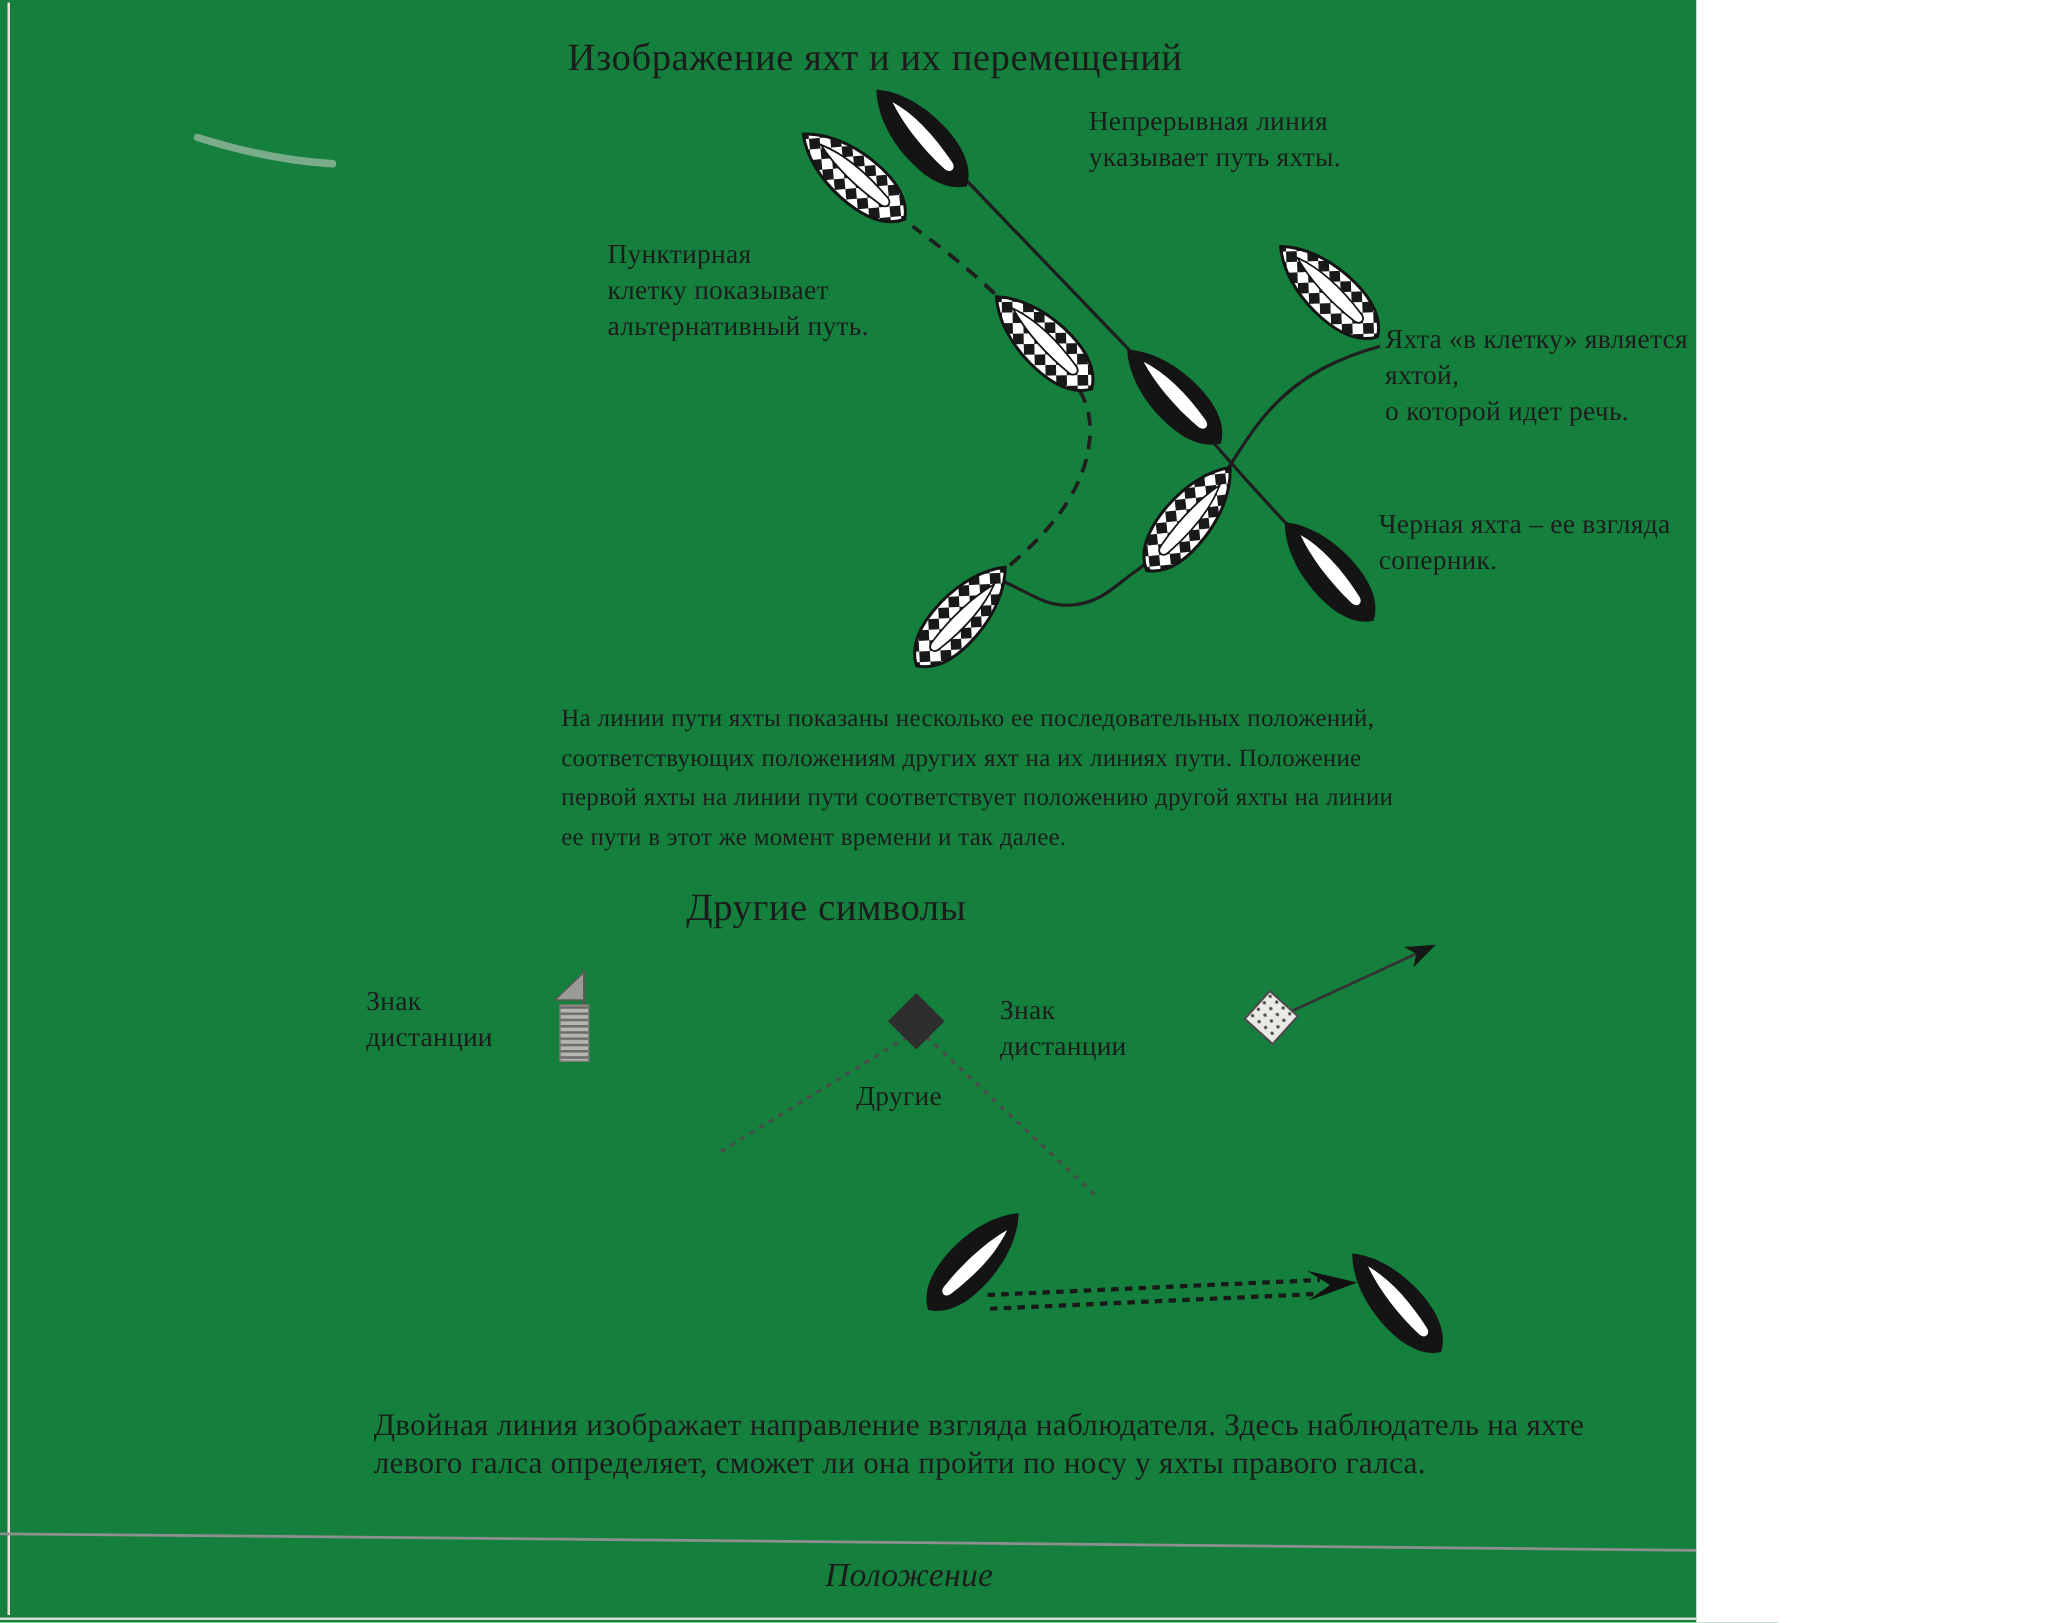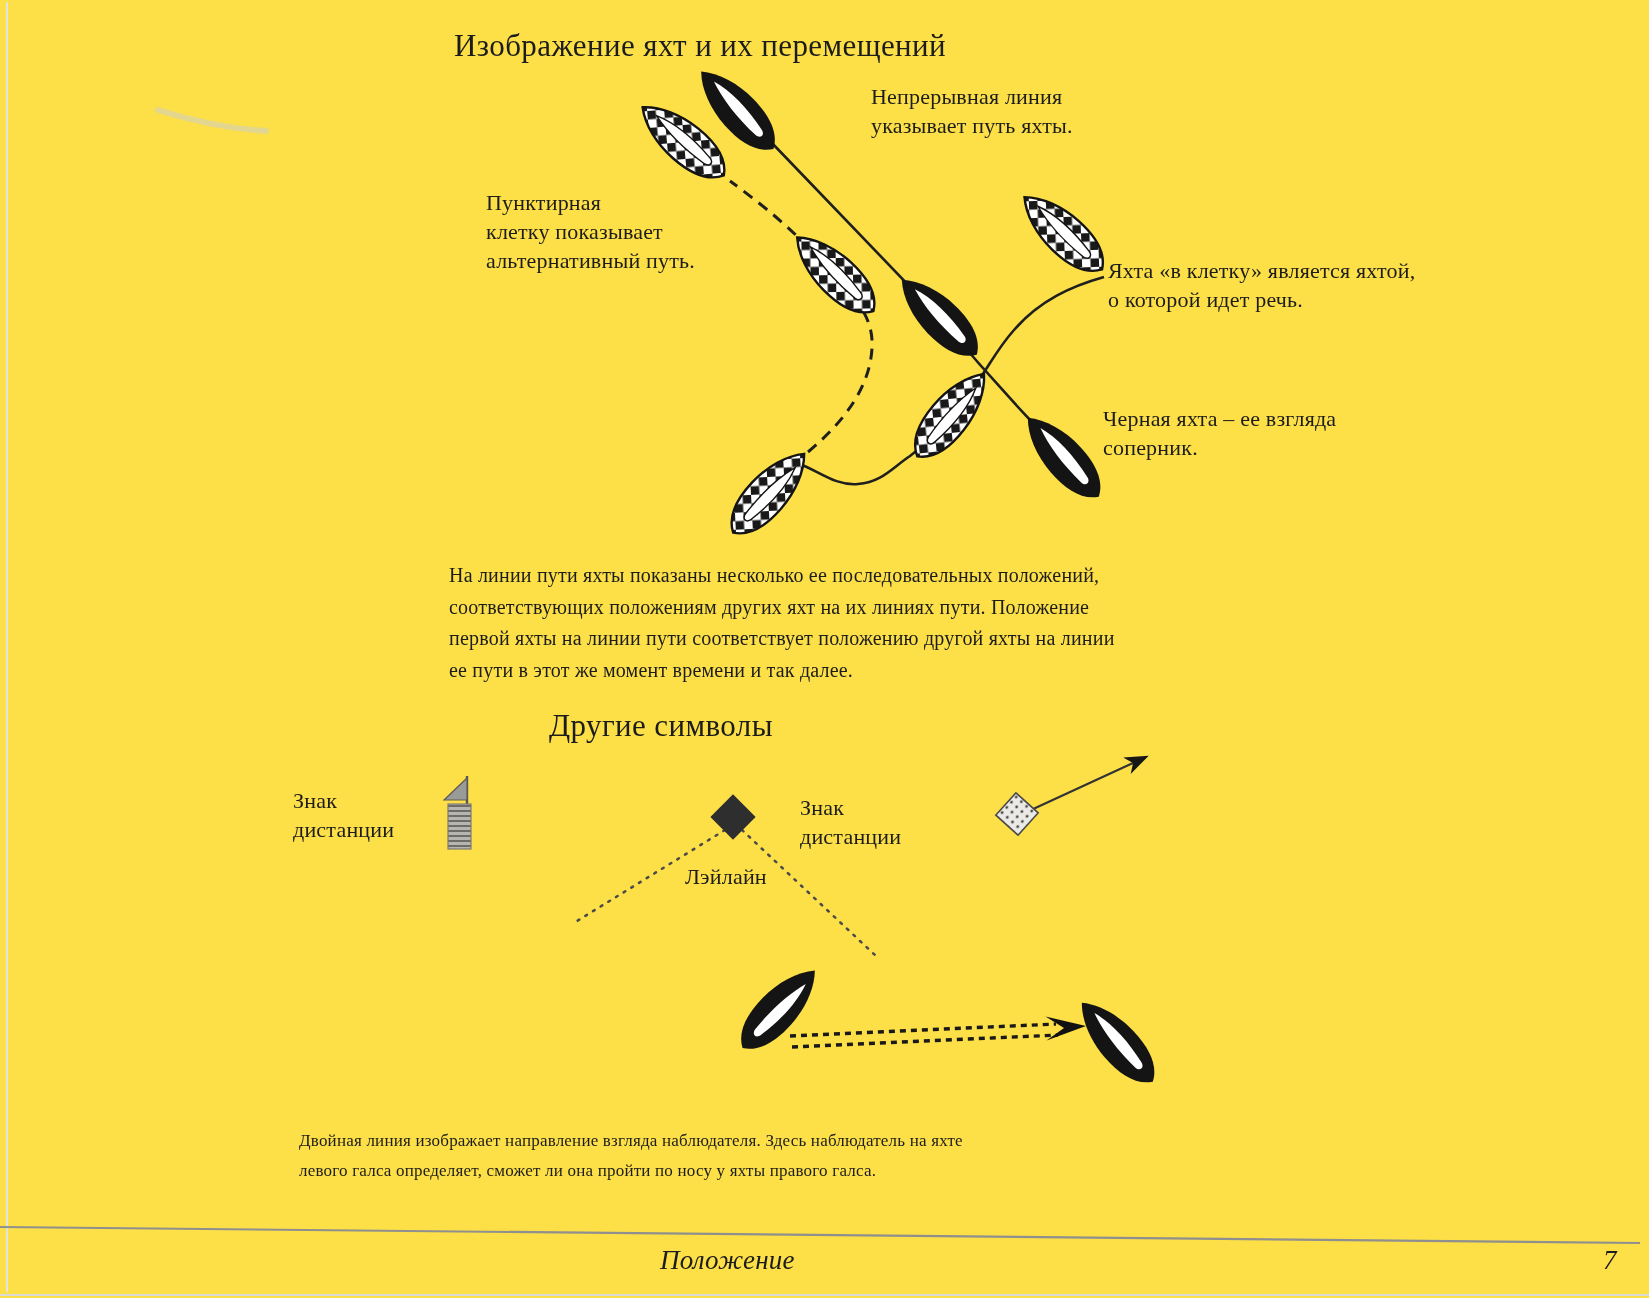--- a/index.html
+++ b/index.html
@@ -1,29 +1,29 @@
 <!DOCTYPE html>
 <html lang="ru"><head>
 <meta charset="utf-8">
 <style>
   html,body{margin:0;padding:0;background:#ffffff;}
   .page{
     position:relative;
-    width:1649px;height:1298px;
-    background:#fde047;
+    width:1357px;height:1298px;
+    background:#15803d;
     overflow:hidden;
     font-family:"Liberation Serif","DejaVu Serif",serif;
     color:#1c1c1c;
   }
   .art{position:absolute;left:0;top:0;width:1649px;height:1298px;}
   .t{position:absolute;white-space:pre-line;letter-spacing:.2px;line-height:30px;font-size:22px;}
   .title{font-size:31px;line-height:36px;letter-spacing:.4px;}
   .section{font-size:31px;line-height:36px;letter-spacing:.4px;}
   .para{font-size:20px;line-height:31.5px;}
-  .para2{font-size:17px;line-height:30px;}
+  .para2{font-size:25px;line-height:30px;}
   .lbl{font-size:22px;line-height:29px;}
   .footer-chapter{font-size:27px;font-style:italic;line-height:32px;}
   .footer-page{font-size:27px;font-style:italic;line-height:32px;}
 </style>
 </head>
 <body>
 
 <div class="page">
 
   <svg class="art" viewBox="0 0 1649 1298" aria-hidden="true">
@@ -118,21 +118,21 @@
 соответствующих положениям других яхт на их линиях пути. Положение
 первой яхты на линии пути соответствует положению другой яхты на линии
 ее пути в этот же момент времени и так далее.</div>
 
   <div class="t section" style="left:533px;top:708px;margin-left:16px;">Другие символы</div>
 
   <div class="t lbl" style="left:293px;top:786px;">Знак
 дистанции</div>
   <div class="t lbl" style="left:800px;top:793px;">Знак
 дистанции</div>
-  <div class="t lbl" style="left:685px;top:862px;">Лэйлайн</div>
+  <div class="t lbl" style="left:685px;top:862px;">Другие</div>
 
   <div class="t para2" style="left:299px;top:1126px;width:1070px;">Двойная линия изображает направление взгляда наблюдателя. Здесь наблюдатель на яхте
 левого галса определяет, сможет ли она пройти по носу у яхты правого галса.</div>
 
   <div class="t footer-chapter" style="left:660px;top:1244px;">Положение</div>
   <div class="t footer-page" style="left:1603px;top:1244px;">7</div>
 
 </div>
 
 </body></html>

